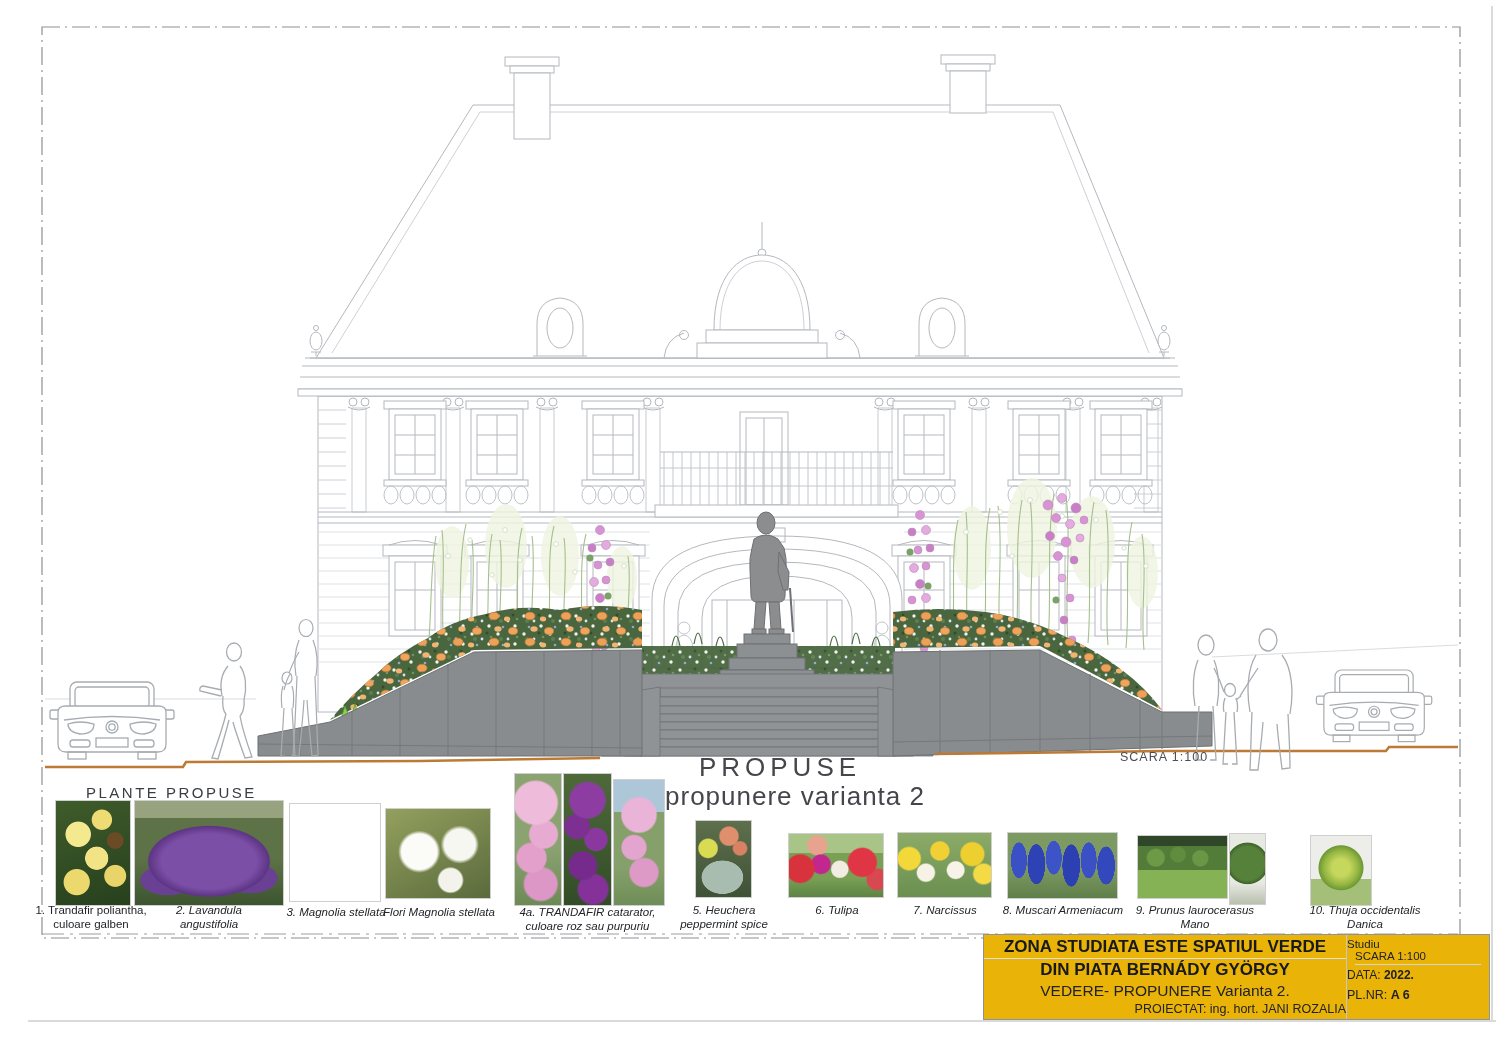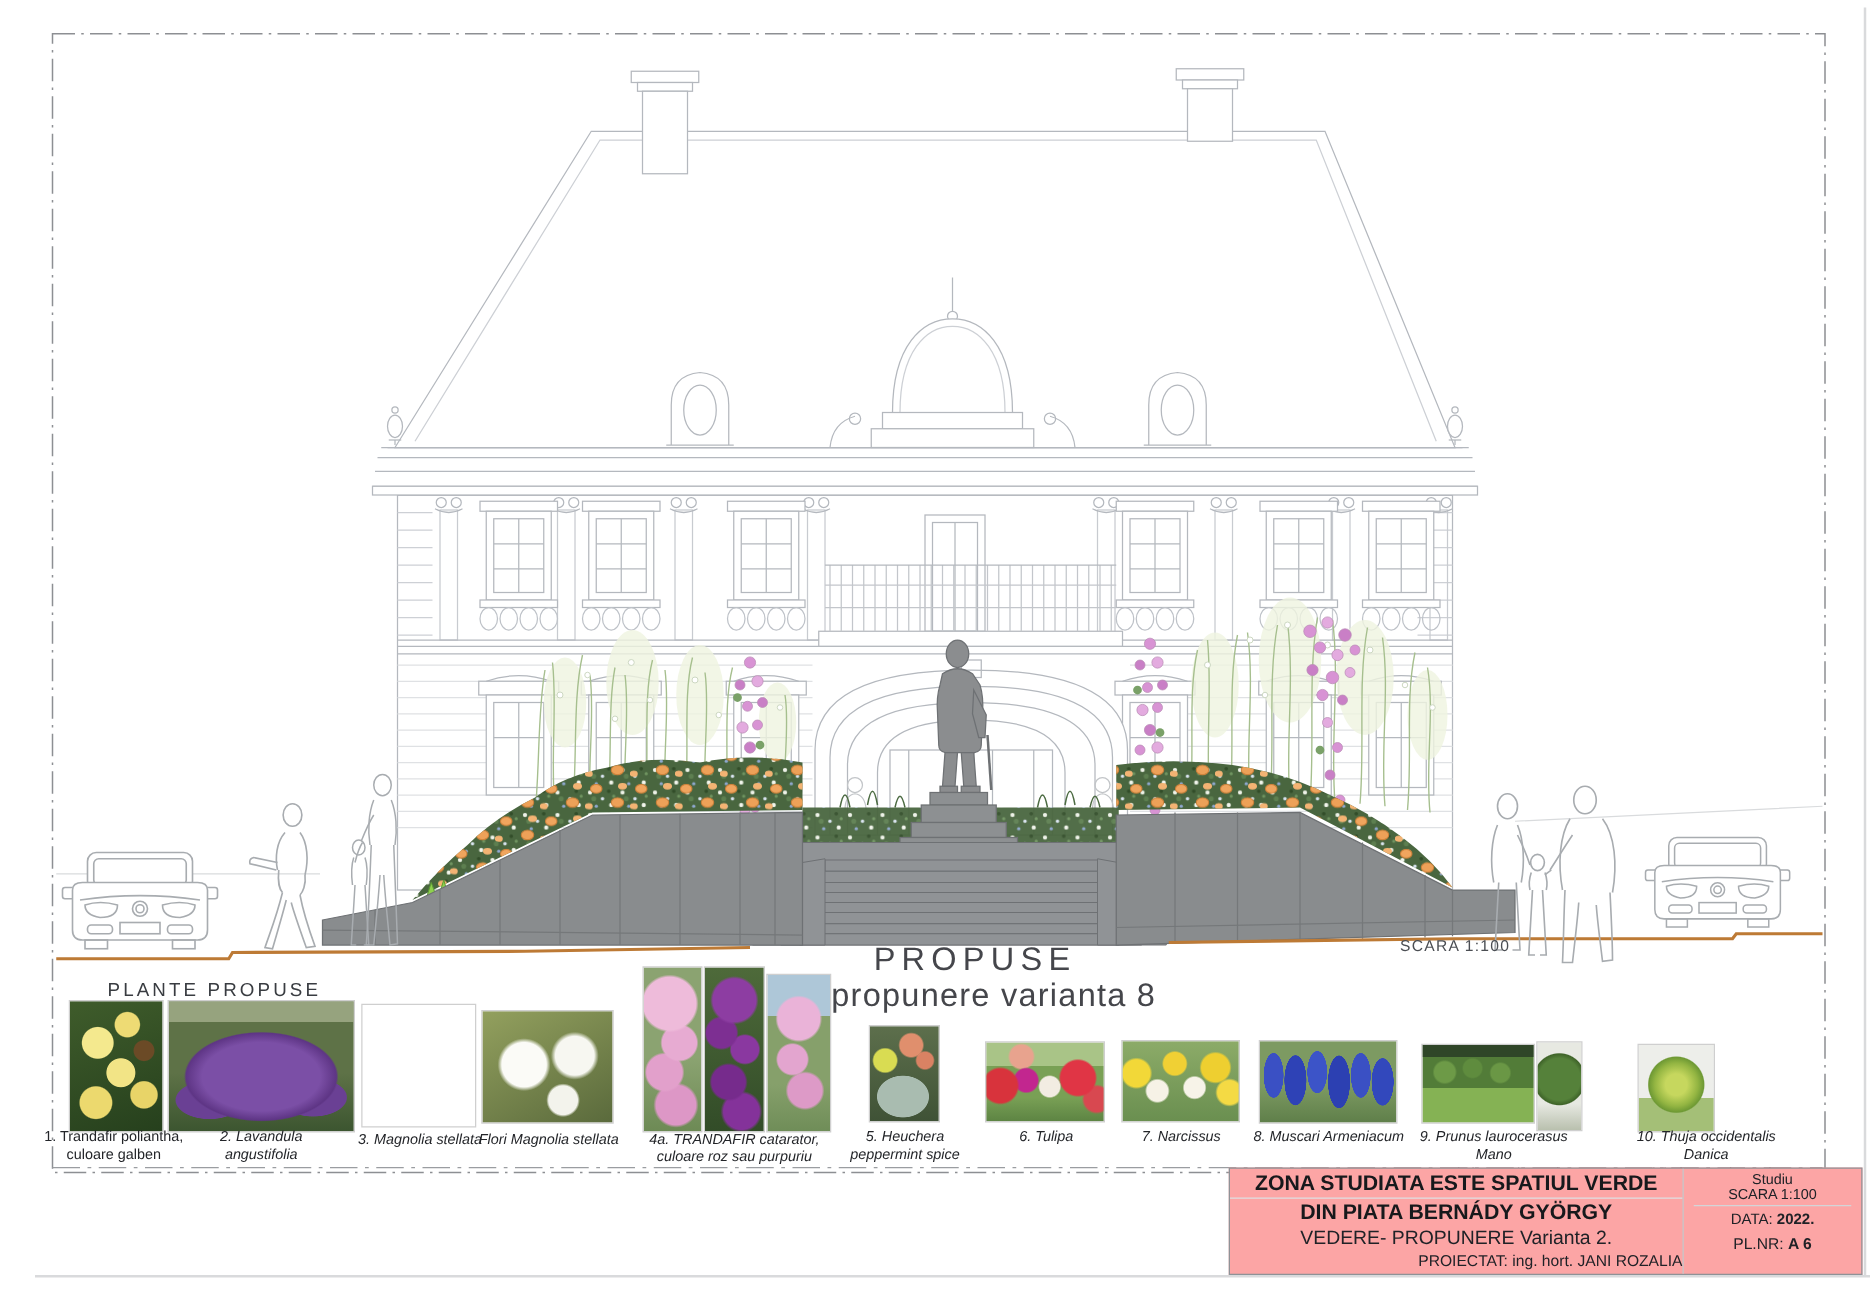--- a/index.html
+++ b/index.html
@@ -28,27 +28,27 @@
   .p5c{background:radial-gradient(circle at 50% 28%,#eab3d8 0 18%,rgba(0,0,0,0) 20%),radial-gradient(circle at 40% 54%,#e3a5cf 0 16%,rgba(0,0,0,0) 18%),radial-gradient(circle at 60% 74%,#dd9ac7 0 14%,rgba(0,0,0,0) 16%),linear-gradient(180deg,#aec7d8 0 26%,#86a06b 26% 70%,#6f8d58);}
   .p6{background:radial-gradient(circle at 22% 36%,#d9dc52 0 14%,rgba(0,0,0,0) 16%),radial-gradient(circle at 60% 20%,#e08f6d 0 13%,rgba(0,0,0,0) 15%),radial-gradient(circle at 80% 36%,#d98263 0 10%,rgba(0,0,0,0) 12%),radial-gradient(ellipse 62% 36% at 48% 74%,#a9bcb0 0 60%,rgba(0,0,0,0) 62%),linear-gradient(180deg,#5d6f4c,#3f5236);}
   .p7{background:radial-gradient(circle at 12% 55%,#d8333c 0 15%,rgba(0,0,0,0) 17%),radial-gradient(circle at 34% 48%,#c2268f 0 13%,rgba(0,0,0,0) 15%),radial-gradient(circle at 54% 56%,#f2ece2 0 13%,rgba(0,0,0,0) 15%),radial-gradient(circle at 78% 45%,#e03545 0 17%,rgba(0,0,0,0) 19%),radial-gradient(circle at 30% 18%,#e8a38e 0 11%,rgba(0,0,0,0) 13%),radial-gradient(circle at 94% 72%,#d84850 0 10%,rgba(0,0,0,0) 12%),linear-gradient(180deg,#a9c487 0 30%,#79a055 30% 70%,#5d8443);}
   .p8{background:radial-gradient(circle at 12% 40%,#f2d838 0 12%,rgba(0,0,0,0) 14%),radial-gradient(circle at 30% 62%,#f6f2e6 0 11%,rgba(0,0,0,0) 13%),radial-gradient(circle at 45% 28%,#f0d034 0 13%,rgba(0,0,0,0) 15%),radial-gradient(circle at 62% 58%,#f7f3e8 0 12%,rgba(0,0,0,0) 14%),radial-gradient(circle at 80% 33%,#eecf30 0 13%,rgba(0,0,0,0) 15%),radial-gradient(circle at 92% 64%,#f4da44 0 10%,rgba(0,0,0,0) 12%),radial-gradient(circle at 63% 57%,#e8813a 0 4%,rgba(0,0,0,0) 5%),linear-gradient(180deg,#8cab68,#6a8f50);}
   .p9{background:radial-gradient(ellipse 9% 34% at 10% 42%,#3a50c4 0 80%,rgba(0,0,0,0) 82%),radial-gradient(ellipse 10% 38% at 26% 48%,#2e42b6 0 80%,rgba(0,0,0,0) 82%),radial-gradient(ellipse 9% 32% at 42% 38%,#3c54c8 0 80%,rgba(0,0,0,0) 82%),radial-gradient(ellipse 10% 40% at 58% 50%,#2c40b2 0 80%,rgba(0,0,0,0) 82%),radial-gradient(ellipse 9% 34% at 74% 42%,#3a50c4 0 80%,rgba(0,0,0,0) 82%),radial-gradient(ellipse 10% 36% at 90% 50%,#3248bc 0 80%,rgba(0,0,0,0) 82%),linear-gradient(180deg,#7d9a62 0 55%,#5f7f4a);}
   .p10a{background:linear-gradient(180deg,#2f4628 0 16%,rgba(0,0,0,0) 16%),radial-gradient(circle at 20% 35%,#6d9a47 0 10%,rgba(0,0,0,0) 12%),radial-gradient(circle at 45% 30%,#5f8c3e 0 11%,rgba(0,0,0,0) 13%),radial-gradient(circle at 70% 36%,#6a9745 0 10%,rgba(0,0,0,0) 12%),linear-gradient(180deg,#527c38 0 55%,#85b254 55% 100%);}
   .p10b{background:radial-gradient(circle at 50% 42%,#55813a 0 38%,#3f6429 46%,rgba(0,0,0,0) 48%),linear-gradient(180deg,#e7e9e2 0 70%,#b9c0ae);}
   .p11{background:radial-gradient(circle at 50% 46%,#c6d75e 0 18%,#93b542 36%,#6e9934 46%,rgba(0,0,0,0) 48%),linear-gradient(180deg,#edeeea 0 62%,#a4bf77 62%);}
   
   .tblock{position:absolute;left:983px;top:934px;width:507px;height:86px;
-          border:1px solid #8f9297;box-sizing:border-box;display:flex;background:#fca5a5;}
+          border:1px solid #8f9297;box-sizing:border-box;display:flex;background:#eab308;}
   .tb-left{width:362px;text-align:center;padding-top:2px;}
   .tb1{font-size:17px;font-weight:bold;color:#17191c;border-bottom:1px solid #dddfe2;padding-bottom:1px;}
   .tb2{font-size:17px;font-weight:bold;color:#17191c;margin-top:1px;}
   .tb3{font-size:15.5px;margin-top:2px;color:#202227;}
   .tb4{font-size:12.5px;margin-top:2px;color:#202227;text-align:right;}
-  .tb-right{flex:1;border-left:1px solid #c4c7ca;text-align:center;padding-top:3px;color:#202227;}
+  .tb-right{flex:1;border-left:1px solid #c4c7ca;padding-top:3px;color:#202227;}
   .tbr1{font-size:11.5px;}
   .tbr2{font-size:11.5px;border-bottom:1px solid #d3d5d8;padding-bottom:2px;margin:0 8px;}
   .tbr3{font-size:12px;margin-top:3px;}
   .tbr4{font-size:12.5px;margin-top:6px;}
 </style>
 </head>
 <body>
 
 <svg id="art" width="1500" height="1037" viewBox="0 0 1500 1037">
   <defs>
@@ -450,21 +450,21 @@
     <path d="M1252,712 C1251,732 1251,750 1250,770 L1258,770 C1260,752 1262,736 1263,722"></path>
     <path d="M1288,714 C1289,734 1290,752 1290,768 L1282,769 C1280,752 1278,738 1277,724"></path>
     <ellipse cx="1230" cy="690" rx="5.5" ry="6.5"></ellipse>
     <path d="M1225,698 C1223,704 1223,708 1224,712 M1236,698 C1238,704 1238,708 1237,712"></path>
     <path d="M1236,700 C1238,698 1240,697 1241,696"></path>
     <path d="M1226,712 C1225,730 1224,748 1223,764 L1228,764 M1234,712 C1235,730 1236,748 1237,764 L1232,764"></path>
   </g>
 </svg>
 
 <div class="txt t-vedere">PROPUSE</div>
-<div class="txt t-sub">propunere varianta 8</div>
+<div class="txt t-sub">propunere varianta 2</div>
 <div class="txt t-scara">SCARA  1:100</div>
 <div class="txt t-plants">PLANTE  PROPUSE</div>
 
 <div class="tile p1" style="left:55px;top:800px;width:76px;height:106px"></div>
 <div class="tile p2" style="left:134px;top:800px;width:150px;height:106px"></div>
 <div class="tile p3" style="left:289px;top:803px;width:92px;height:99px"></div>
 <div class="tile p4" style="left:385px;top:808px;width:106px;height:91px"></div>
 <div class="tile p5a" style="left:514px;top:773px;width:48px;height:133px"></div>
 <div class="tile p5b" style="left:563px;top:773px;width:49px;height:133px"></div>
 <div class="tile p5c" style="left:613px;top:779px;width:52px;height:127px"></div>

